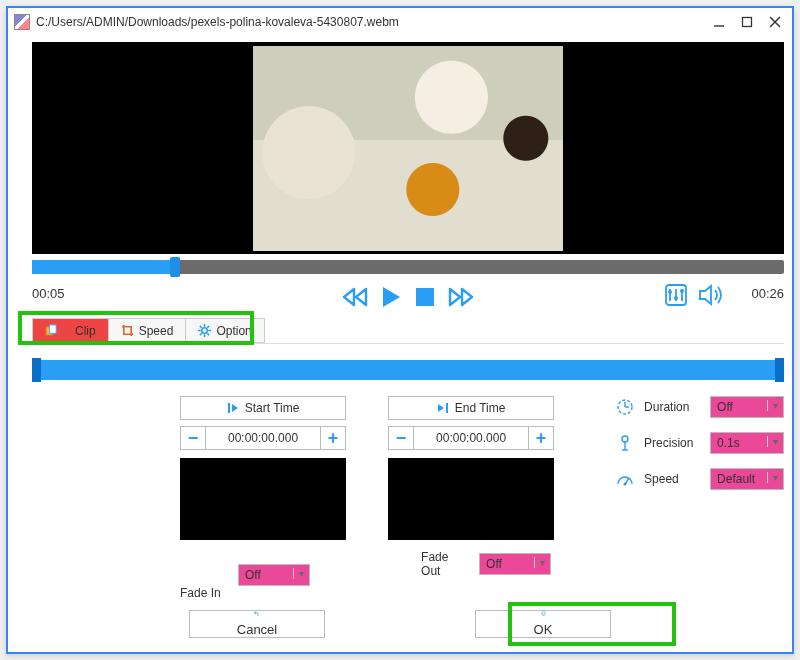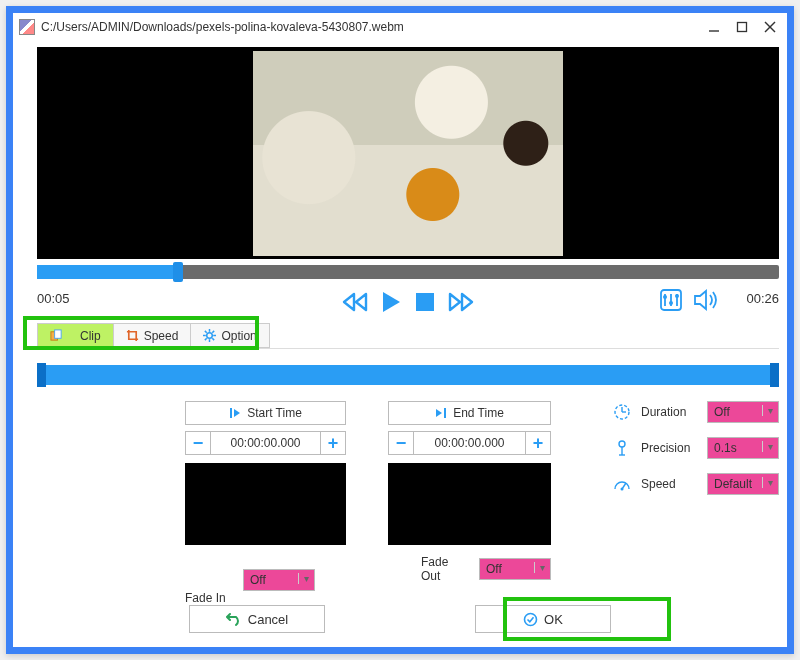--- a/index.html
+++ b/index.html
@@ -1,20 +1,20 @@
 <!DOCTYPE html>
 <html><head>
 <meta charset="utf-8">
 <style>
   * { box-sizing: border-box; font-family: "Segoe UI", Tahoma, sans-serif; }
   body { margin: 0; background: #f0f0f0; padding: 6px; }
   .window {
     width: 788px; height: 648px;
     background: #fff;
-    border: 7px solid #3b82f6;
+    border: 2px solid #3b82f6;
     box-shadow: 0 2px 6px rgba(0,0,0,0.15);
     display: flex; flex-direction: column;
     position: relative;
   }
   .titlebar {
     height: 28px;
     display: flex; align-items: center;
     padding: 0 4px 0 6px;
     background: #fff;
     font-size: 12px;
@@ -109,21 +109,21 @@
   }
   .tab {
     padding: 3px 12px;
     font-size: 12px;
     color:#333;
     border:1px solid #ccc;
     background:#f7f7f7;
     display:flex; align-items:center; gap:5px;
     margin-right:-1px;
   }
-  .tab.active { background:#bef264; border-bottom-color:#fff;gap:17px; }
+  .tab.active { background:#ef4444; border-bottom-color:#fff;gap:17px; }
   .tab .ic { width:13px; height:13px; }
 
   .clip-strip {
     margin-top: 16px;
     height: 20px;
     background:#2a9df4;
     position:relative;
   }
   .clip-strip::before, .clip-strip::after {
     content:''; position:absolute; top:-2px; bottom:-2px; width:9px;
@@ -187,21 +187,21 @@
   .rsel { flex:1; }
 
   .bottom-bar {
     position:absolute; left:0; right:0; bottom:14px;
     display:flex; justify-content:center; gap:150px;
   }
   .big-btn {
     width:136px; height:28px;
     border:1px solid #bbb; background:#fff;
     display:flex; align-items:center; justify-content:center; gap:6px;
-    font-size:13px; color:#333;
+    font-size:13px; color:#333;flex-direction:column;
   }
   .ok-box {
     position:absolute;
     right:116px; bottom:6px;
     width: 168px; height: 44px;
     border:4px solid #22c20e;
     pointer-events:none;
     z-index:5;
   }
 </style>

